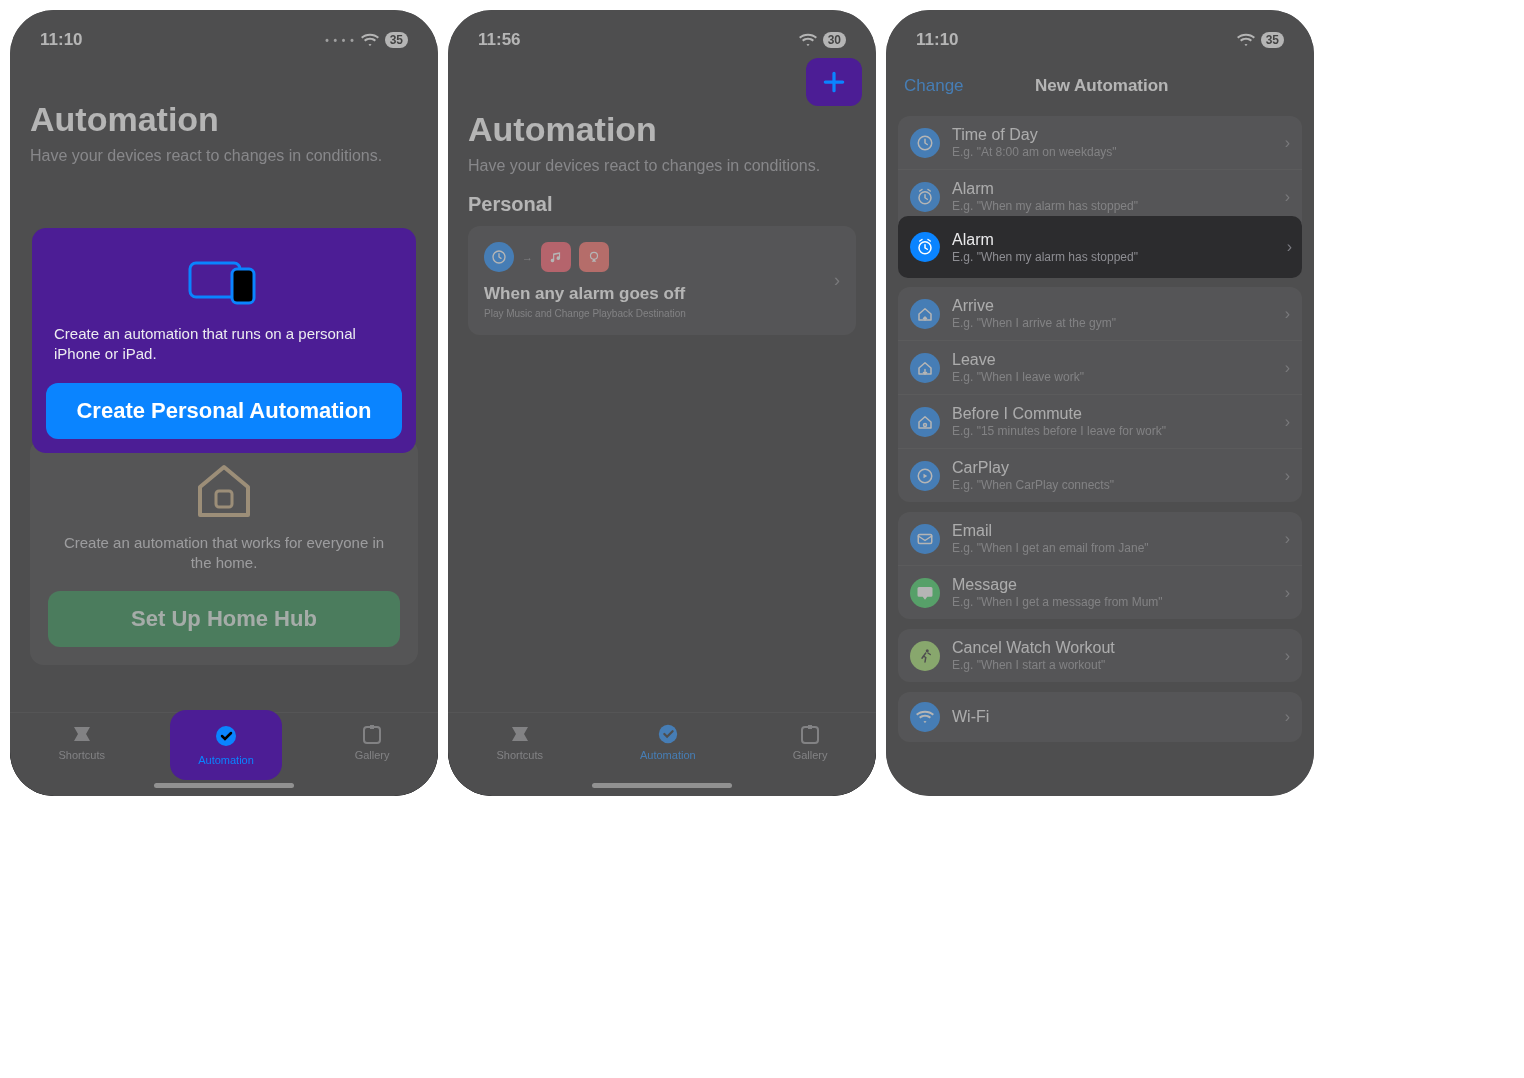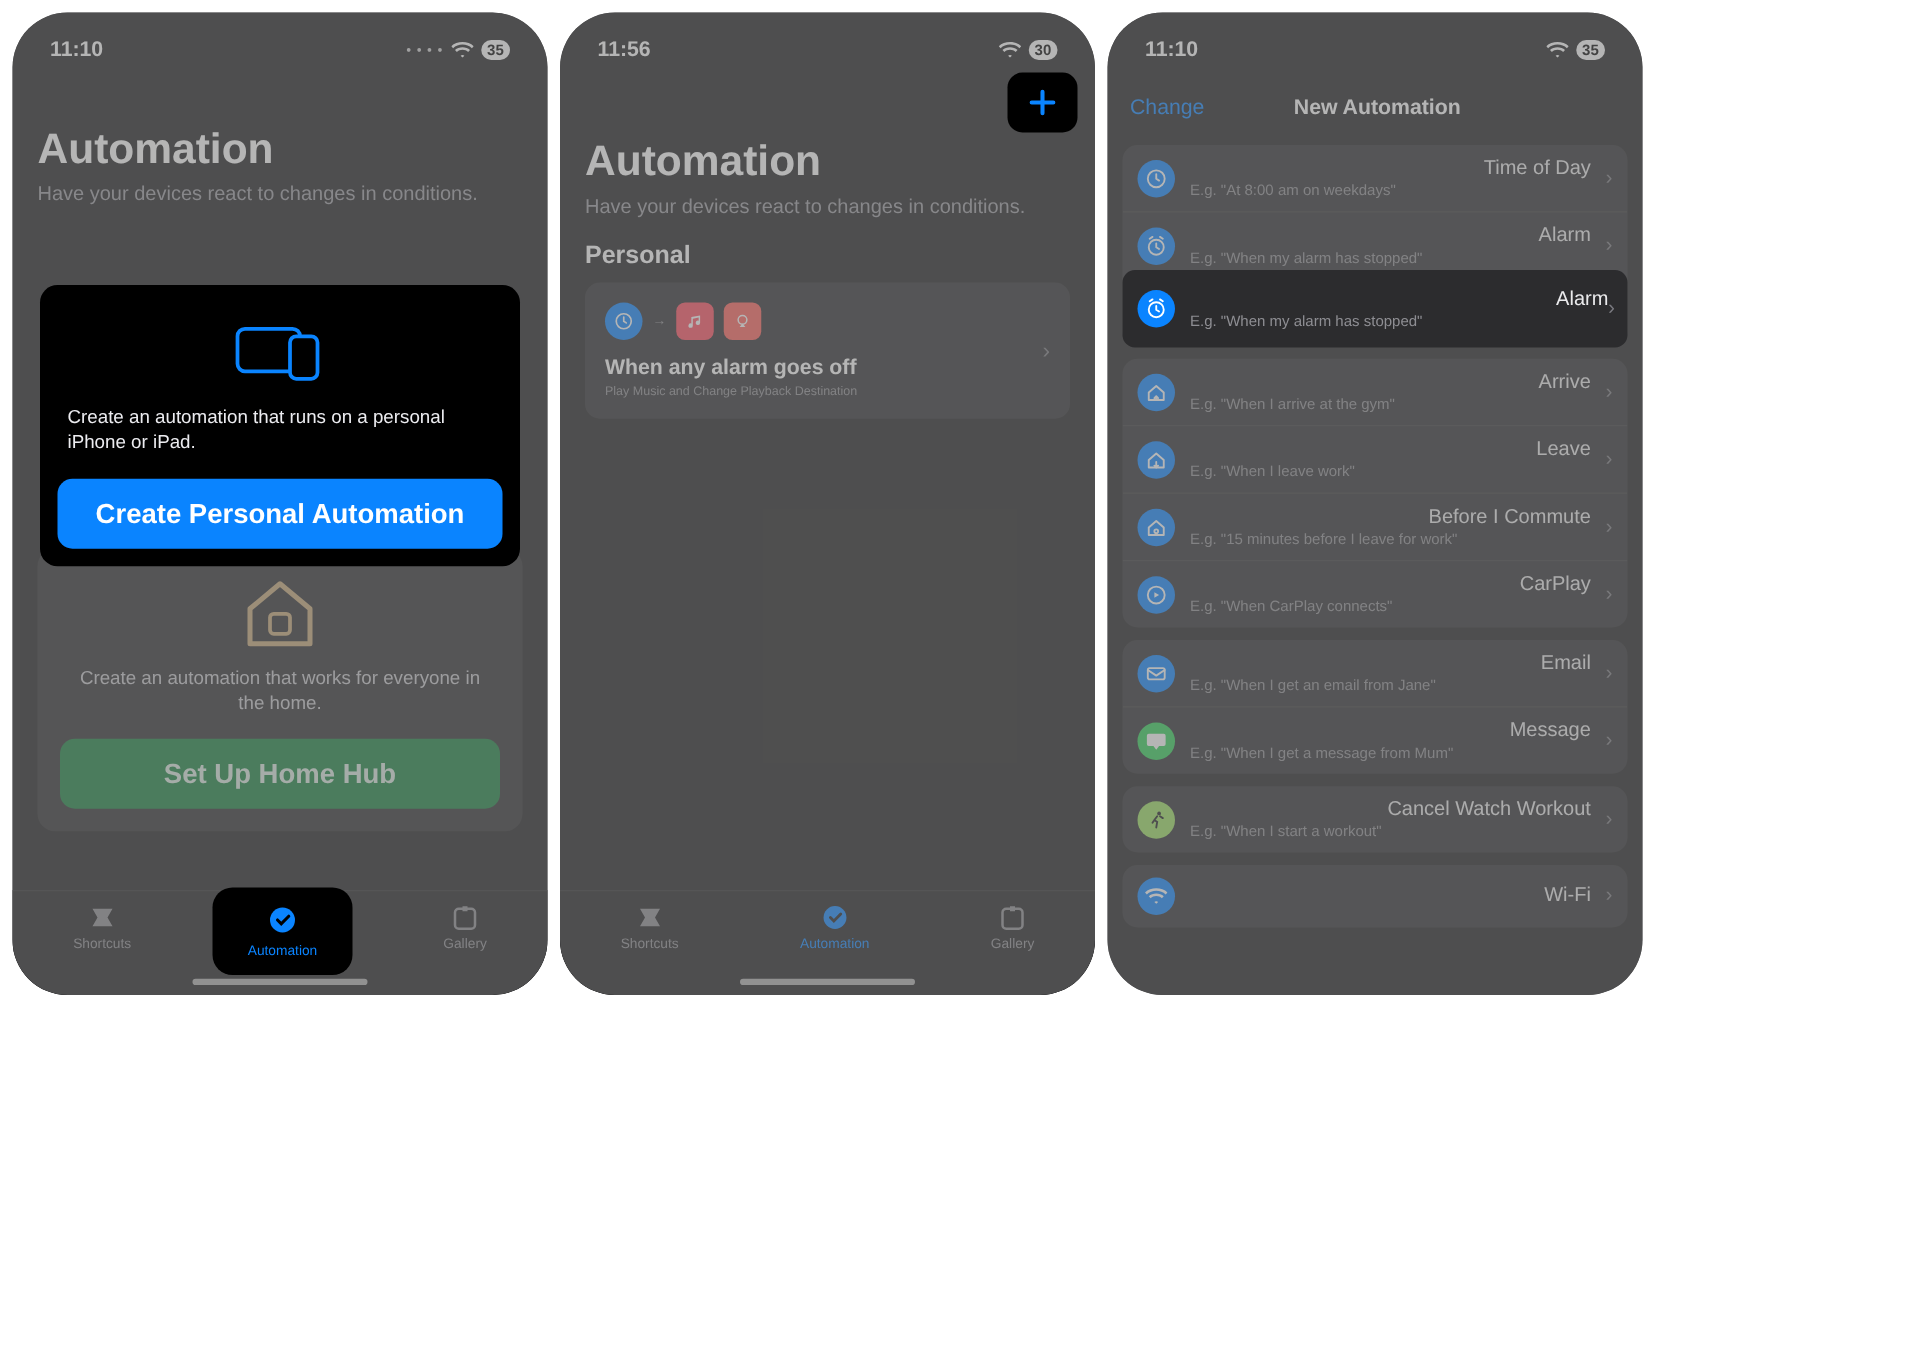--- a/index.html
+++ b/index.html
@@ -30,21 +30,21 @@
 .cta-blue { background: #0a84ff; }
 .cta-tan  { background: #15803d; color: rgba(255,255,255,0.85); }
 
 .tabbar { position: absolute; left: 0; right: 0; bottom: 0; height: 84px; display: flex; justify-content: space-around; align-items: flex-start; padding-top: 10px; background: #1c1c1e; border-top: 0.5px solid rgba(255,255,255,0.07); }
 .tab { display: flex; flex-direction: column; align-items: center; gap: 4px; font-size: 11px; color: #8e8e93; }
 .tab.active { color: #0a84ff; }
 .tab .ic { width: 26px; height: 22px; display: flex; align-items: center; justify-content: center; }
 .home-ind { position: absolute; bottom: 8px; left: 50%; transform: translateX(-50%); width: 140px; height: 5px; border-radius: 3px; background: rgba(255,255,255,0.65); }
 
 
-.hl { position: absolute; background: #000000; border-radius: 14px; z-index: 60; display: flex; }
+.hl { position: absolute; background: #4c1d95; border-radius: 14px; z-index: 60; display: flex; }
 
 .hl-card { left: 22px; top: 218px; width: 384px; padding: 20px 14px 14px; flex-direction: column; align-items: center; }
 .hl-tab  { left: 160px; bottom: 16px; width: 112px; height: 70px; border-radius: 16px; flex-direction: column; align-items: center; justify-content: center; gap: 4px; color: #0a84ff; font-size: 11px; }
 
 .hl-plus { right: 14px; top: 48px; width: 56px; height: 48px; border-radius: 12px; align-items: center; justify-content: center; }
 
 .hl-row  { left: 12px; right: 12px; top: 206px; height: 62px; border-radius: 10px; align-items: center; padding-left: 12px; padding-right: 10px; background: #2c2c2e; }
 
 
 h2.section { font-size: 20px; font-weight: 700; margin-top: 16px; }
@@ -63,21 +63,21 @@
 .cancel { color: #0a84ff; font-size: 17px; }
 .modal-title { color: #fff; font-size: 17px; font-weight: 600; text-align: center; }
 .spacer { width: 56px; }
 
 .list-group { margin: 10px 12px; background: rgba(60,60,64,0.5); border-radius: 12px; overflow: hidden; }
 .list-row { display: flex; align-items: center; padding: 10px 12px; gap: 12px; border-top: 0.5px solid rgba(255,255,255,0.06); }
 .list-row:first-child { border-top: none; }
 .row-icon { width: 30px; height: 30px; border-radius: 15px; display: flex; align-items: center; justify-content: center; flex-shrink: 0; }
 .row-icon svg { width: 18px; height: 18px; }
 .row-texts { flex: 1; min-width: 0; }
-.row-title { font-size: 16px; color: #eaeaec; text-align: right; }
+.row-title { font-size: 16px; color: #eaeaec; }
 .row-sub   { font-size: 12px; color: #8e8e93; margin-top: 1px; }
 .row-chev  { color: #7a7a80; font-size: 16px; }
 
 .ci-blue  { background:#0a84ff; }
 .ci-dblue { background:#0a84ff; }
 .ci-teal  { background:#5ac8fa; }
 .ci-green { background:#30d158; }
 .ci-lime  { background:#9ce060; }
 </style>
 </head>

